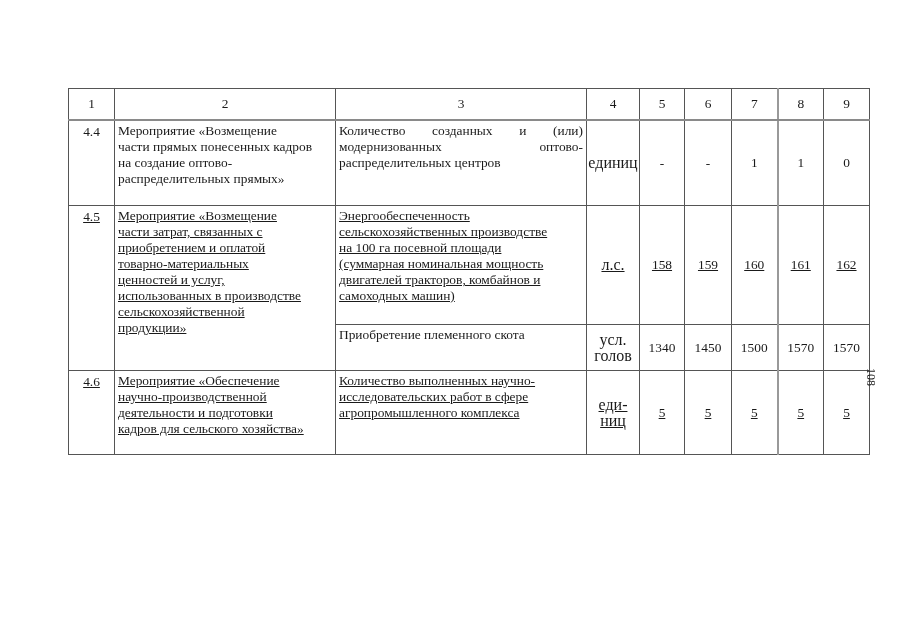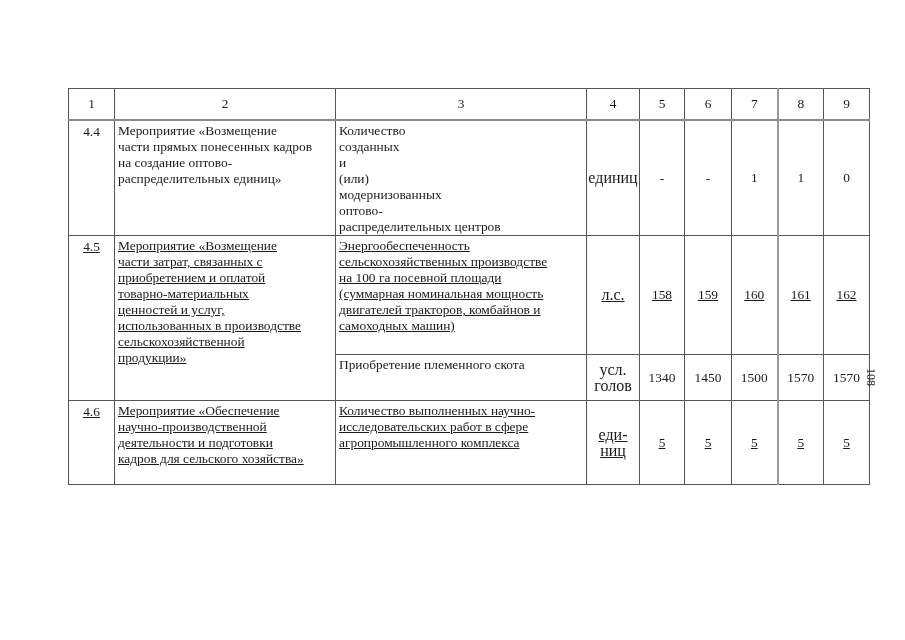--- a/index.html
+++ b/index.html
@@ -44,21 +44,20 @@
       border-bottom: 2px solid #8a8a8a;
     }
     .c-num { text-align: center; padding-top: 3px !important; }
     .c-name { padding: 2px 3px 0 3px !important; text-align: left; }
     .c-ind { padding: 2px 3px 0 3px !important; text-align: left; }
     .c-unit { text-align: center; vertical-align: middle !important; font-size: 16px; line-height: 16px; }
     .c-val { text-align: center; vertical-align: middle !important; font-size: 13.4px; }
     .justify-line {
       display: flex;
       justify-content: space-between;
-      flex-direction: column;
     }
     tr.r-44 td { height: 81px; margin-top: 48px; }
     tr.r-45a td { height: 116px; text-decoration: underline; }
     tr.r-45b td { height: 43px; }
     tr.r-46 td { height: 80px; text-decoration: underline; }
     .page-number {
       position: absolute;
       left: 878px;
       top: 368px;
       font-size: 12px;
@@ -100,21 +99,21 @@
       </tr>
     </thead>
     <tbody>
 
       <tr class="r-44">
         <td class="c-num">4.4</td>
         <td class="c-name">
           <div>Мероприятие «Возмещение</div>
           <div>части прямых понесенных кадров</div>
           <div>на создание оптово-</div>
-          <div>распределительных единиц»</div>
+          <div>распределительных прямых»</div>
         </td>
         <td class="c-ind">
           <div class="justify-line">
             <span>Количество</span>
             <span>созданных</span>
             <span>и</span>
             <span>(или)</span>
           </div>
           <div class="justify-line">
             <span>модернизованных</span>

